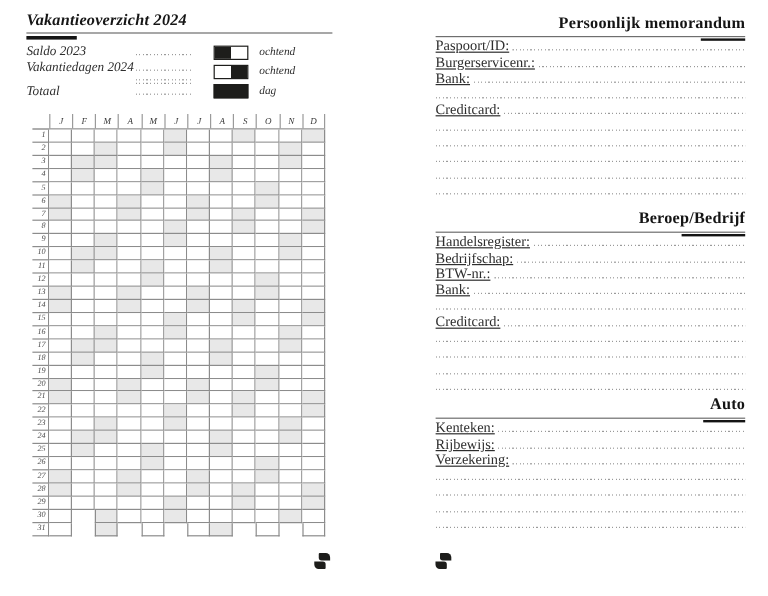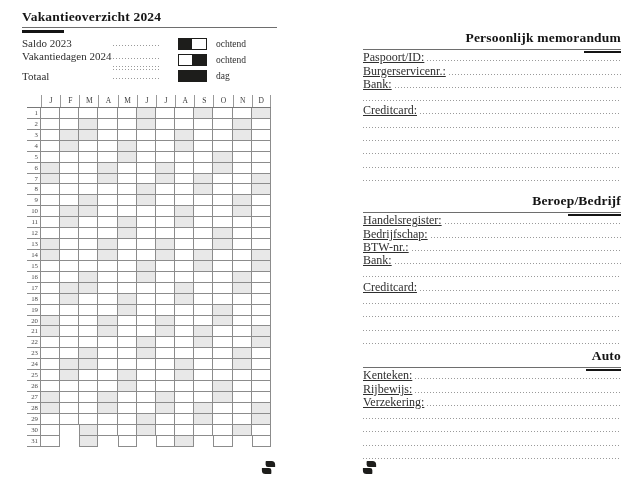--- a/index.html
+++ b/index.html
@@ -1,21 +1,21 @@
 <!DOCTYPE html>
 <html><head>
 <meta charset="utf-8">
 <style>
   html,body{margin:0;padding:0;}
   body{
     width:640px;height:497px;position:relative;background:#ffffff;
     font-family:"Liberation Serif","DejaVu Serif",serif;color:#2b2b2b;overflow:hidden;
   }
   
-  .left-page{position:absolute;left:0;top:0;width:330px;height:497px;}
+  .left-page{position:absolute;left:0;top:0;width:330px;height:497px;font-style:italic;}
   .lp-title{position:absolute;left:22px;top:9px;font-size:13.5px;font-weight:bold;color:#161616;letter-spacing:.2px;white-space:nowrap;}
   .lp-title-rule{position:absolute;left:22px;top:27px;width:255px;height:0;border-bottom:1px solid #6e6e6e;}
   .lp-title-accent{position:absolute;left:22px;top:30px;width:42px;height:2.5px;background:#141414;}
   .sum-label{position:absolute;left:22px;font-size:11px;color:#2e2e2e;white-space:nowrap;}
   .sl1{top:37px}.sl2{top:50px}.sl3{top:70px}
   .sum-dots{position:absolute;left:113px;width:47px;height:1px;background:repeating-linear-gradient(90deg,#9a9a9a 0 1px,transparent 1px 3px);}
   .sd1{top:45px}.sd2{top:58px}.sd3{top:65.5px}.sd4{top:68.5px}.sd5{top:78px}
   .legend{position:absolute;left:0;top:0;}
   .legend-swatch{position:absolute;left:178px;width:29px;height:12px;border:1px solid #1d1d1b;box-sizing:border-box;}
   .legend-swatch.half-left{background:linear-gradient(90deg,#1d1d1b 0 50%,#ffffff 50% 100%);}
@@ -30,21 +30,21 @@
   .cal-mh.last{border-right:1px solid #9a9a9a;}
   .cal-row{display:flex;height:10.93px;}
   .cal-num{width:14px;box-sizing:border-box;border-right:1px solid #8c8c8c;border-bottom:1px solid #8c8c8c;
            font-size:6.8px;line-height:10.5px;text-align:right;padding-right:2px;color:#4a4a4a;}
   .cal-cell{width:19.17px;box-sizing:border-box;border-right:1px solid #8c8c8c;border-bottom:1px solid #8c8c8c;background:#fff;}
   .cal-cell.shaded{background:#e8e8e8;}
   .cal-cell.absent{border:none;background:transparent;}
   .cal-cell.bl{border-left:1px solid #8c8c8c;}
   
   .right-page{position:absolute;left:363px;top:0;width:258px;height:497px;}
-  .section{position:absolute;left:0;right:0;margin-top:19px;}
+  .section{position:absolute;left:0;right:0;}
   .sec1{top:11px}.sec2{top:174px}.sec3{top:329px}
   .section h2{margin:0;font-size:13.5px;font-weight:bold;text-align:right;color:#141414;letter-spacing:.2px;}
   .hrule{position:relative;margin-top:3px;border-bottom:1px solid #6e6e6e;height:0;}
   .hrule .accent{position:absolute;right:0;top:1.5px;height:2.5px;background:#141414;}
   .sec1 .accent{width:37px}.sec2 .accent{width:53px}.sec3 .accent{width:35px}
   .fields{width:100%;}
   .frow{height:13.3px;display:flex;align-items:flex-end;}
   .flabel{font-size:12px;line-height:11px;color:#2e2e2e;white-space:nowrap;padding-right:3px;text-decoration:underline;}
   .fdots{flex:1;height:1px;margin-bottom:2px;background:repeating-linear-gradient(90deg,#9a9a9a 0 1px,transparent 1px 3px);}
   

